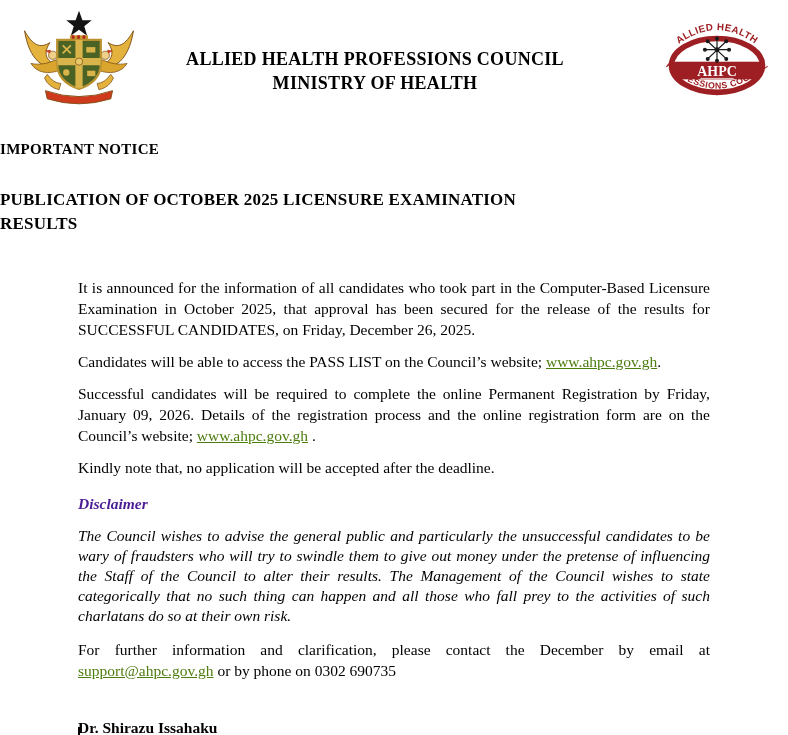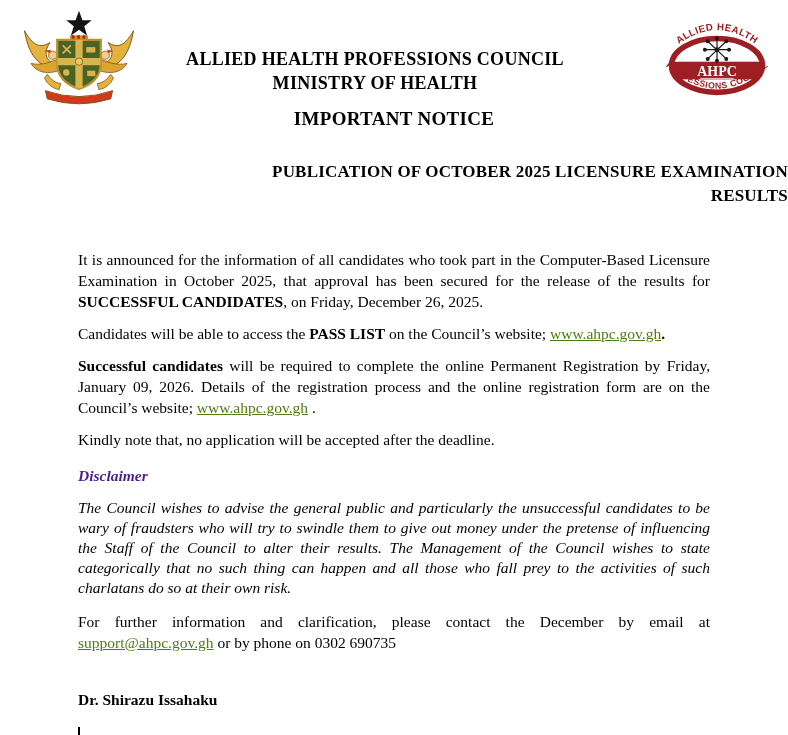--- a/index.html
+++ b/index.html
@@ -31,48 +31,47 @@
   .org-line {
     font-weight: bold;
     font-size: 18px;
     line-height: 24px;
     letter-spacing: 0.3px;
     white-space: nowrap;
   }
 
   
   .notice-heading {
-    text-align: center;
-    font-weight: bold;
-    font-size: 19px;
-    margin-top: 0;
+    font-weight: bold;
+    font-size: 15px;
+    margin-top: 33px;
     letter-spacing: 0.3px;
   }
   .subject {
-    text-align: right;
+    text-align: left;
     font-weight: bold;
     font-size: 17px;
     margin-top: 30px;
     line-height: 24px;
     letter-spacing: 0.2px;
   }
 
   
   .content {
     margin: 41px 78px 0 78px;
     font-size: 15.5px;
     line-height: 21px;
     text-align: justify;
   }
   .content p { margin: 0 0 11px 0; }
   .content a {
     color: #4d7c0f;
     text-decoration: underline;
   }
-  .bold { font-weight: bold; }
+  .bold { font-weight: normal; }
   .disclaimer-heading {
     color: #4c1d95;
     font-weight: bold;
     font-style: italic;
     margin: 15px 0 12px 0 !important;
     text-align: left;
   }
   .disclaimer-text {
     font-style: italic;
     line-height: 20px;

